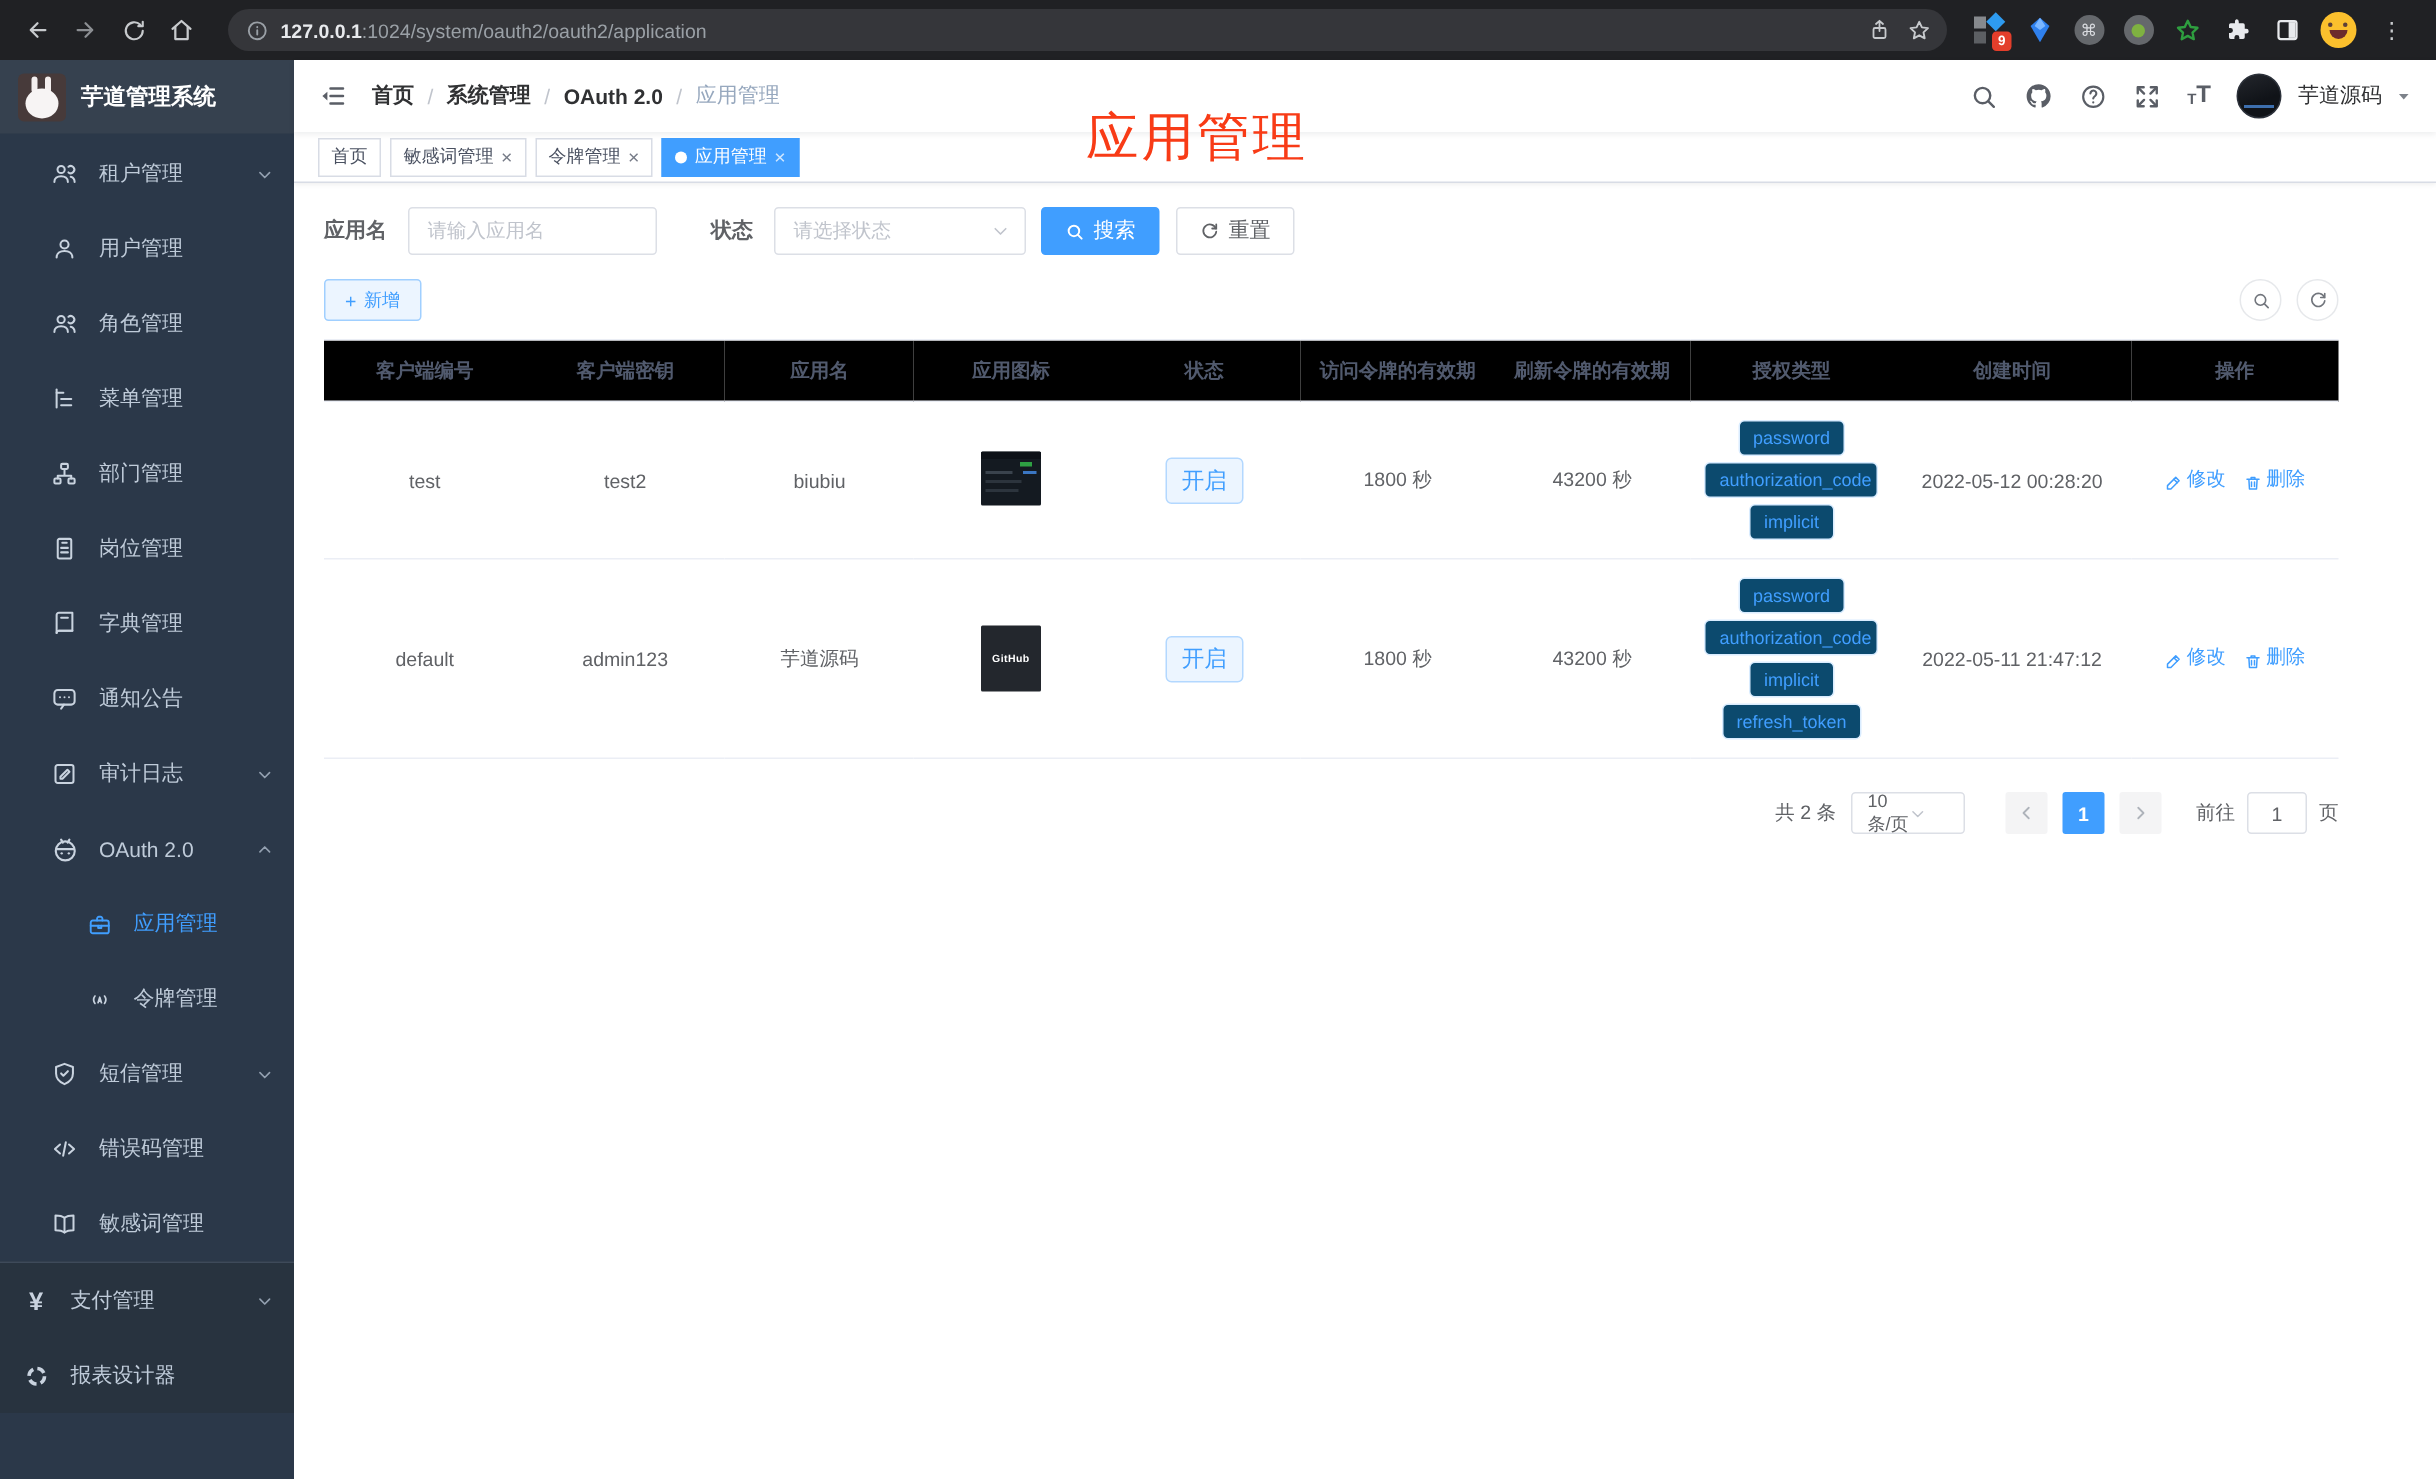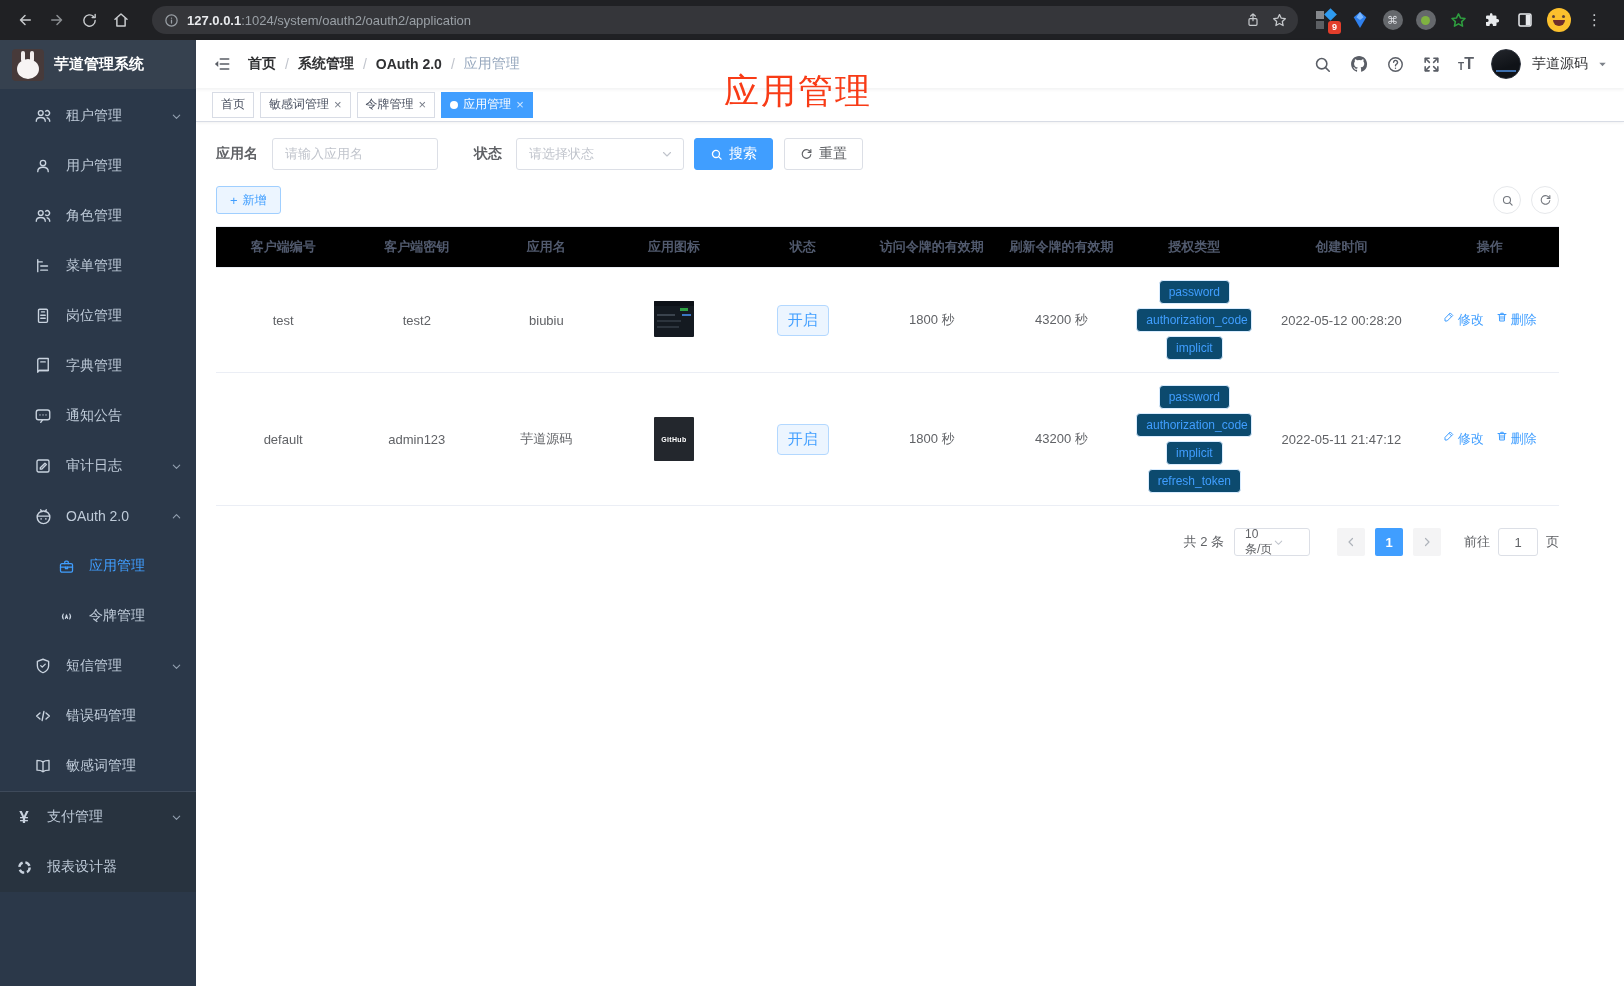--- a/index.html
+++ b/index.html
@@ -132,21 +132,21 @@
     border-radius:1px; overflow:hidden; }
   .app-thumb1 i { position:absolute; display:block; }
   .app-thumb1 .t-top { left:0; top:0; width:100%; height:5px; background:#0d1117; }
   .app-thumb1 .t-green { right:6px; top:7px; width:8px; height:3px; background:#2ea043; }
   .app-thumb1 .t-blue { right:3px; top:13px; width:9px; height:2px; background:#3b76c2; }
   .app-thumb1 .t-l1 { left:3px; top:13px; width:18px; height:2px; background:#3a434d; }
   .app-thumb1 .t-l2 { left:3px; top:19px; width:24px; height:2px; background:#2c343d; }
   .app-thumb1 .t-l3 { left:3px; top:25px; width:22px; height:2px; background:#2c343d; }
   .app-thumb2 { width:40px; height:44px; background:#23272d; color:#fff; display:inline-flex; align-items:center;
     justify-content:center; font-size:7px; font-weight:700; border-radius:1px; letter-spacing:.3px; }
-  .act { color:#409eff; font-size:13px; display:inline-flex; align-items:flex-start; gap:3px; margin:0 6px;
+  .act { color:#409eff; font-size:13px; display:inline-flex; align-items:flex-end; gap:3px; margin:0 6px;
     cursor:pointer; white-space:nowrap; }
 
   .pager { display:flex; justify-content:flex-end; align-items:center; margin-top:22px; font-size:13px;
     color:#606266; }
   .pg-total { margin-right:10px; }
   .pg-size { width:76px; height:28px; border:1px solid #dcdfe6; border-radius:3px; display:flex; align-items:center;
     padding:0 8px 0 10px; color:#606266; cursor:pointer; margin-right:22px; }
   .pg-size span { flex:1; font-size:12px; }
   .pg-size .sel-arrow { color:#c0c4cc; }
   .pg-btn { width:28px; height:28px; border-radius:2px; background:#f4f4f5; display:flex; align-items:center;
@@ -299,20 +299,31 @@
             <svg width="18" height="18" viewBox="0 0 24 24" fill="none" stroke="currentColor" stroke-width="1.8" stroke-linecap="round" stroke-linejoin="round">
               <path d="M5 3.5v16"></path>
               <path d="M5 6.5h6"></path>
               <path d="M9 12h9"></path>
               <path d="M9 17.5h9"></path>
             </svg>
           </span>
         <span class="mi-label">菜单管理</span>
       </div>
 
+      <div class="menu-item">
+        <span class="mi-icon">
+            <svg width="18" height="18" viewBox="0 0 24 24" fill="none" stroke="currentColor" stroke-width="1.8" stroke-linecap="round" stroke-linejoin="round">
+              <rect x="9" y="3" width="6" height="4.5" rx="1"></rect>
+              <rect x="3" y="16" width="5.5" height="4.5" rx="1"></rect>
+              <rect x="15.5" y="16" width="5.5" height="4.5" rx="1"></rect>
+              <path d="M12 7.5v4M6 16v-2.5h12V16M12 11.5v2"></path>
+            </svg>
+          </span>
+        <span class="mi-label">部门管理</span>
+      </div>
 
       <div class="menu-item">
         <span class="mi-icon">
             <svg width="18" height="18" viewBox="0 0 24 24" fill="none" stroke="currentColor" stroke-width="1.8" stroke-linecap="round" stroke-linejoin="round">
               <rect x="6" y="3" width="12" height="17.5" rx="1.5"></rect>
               <path d="M10 6.5h4"></path>
               <path d="M9 11h6M9 15h6"></path>
             </svg>
           </span>
         <span class="mi-label">岗位管理</span>

